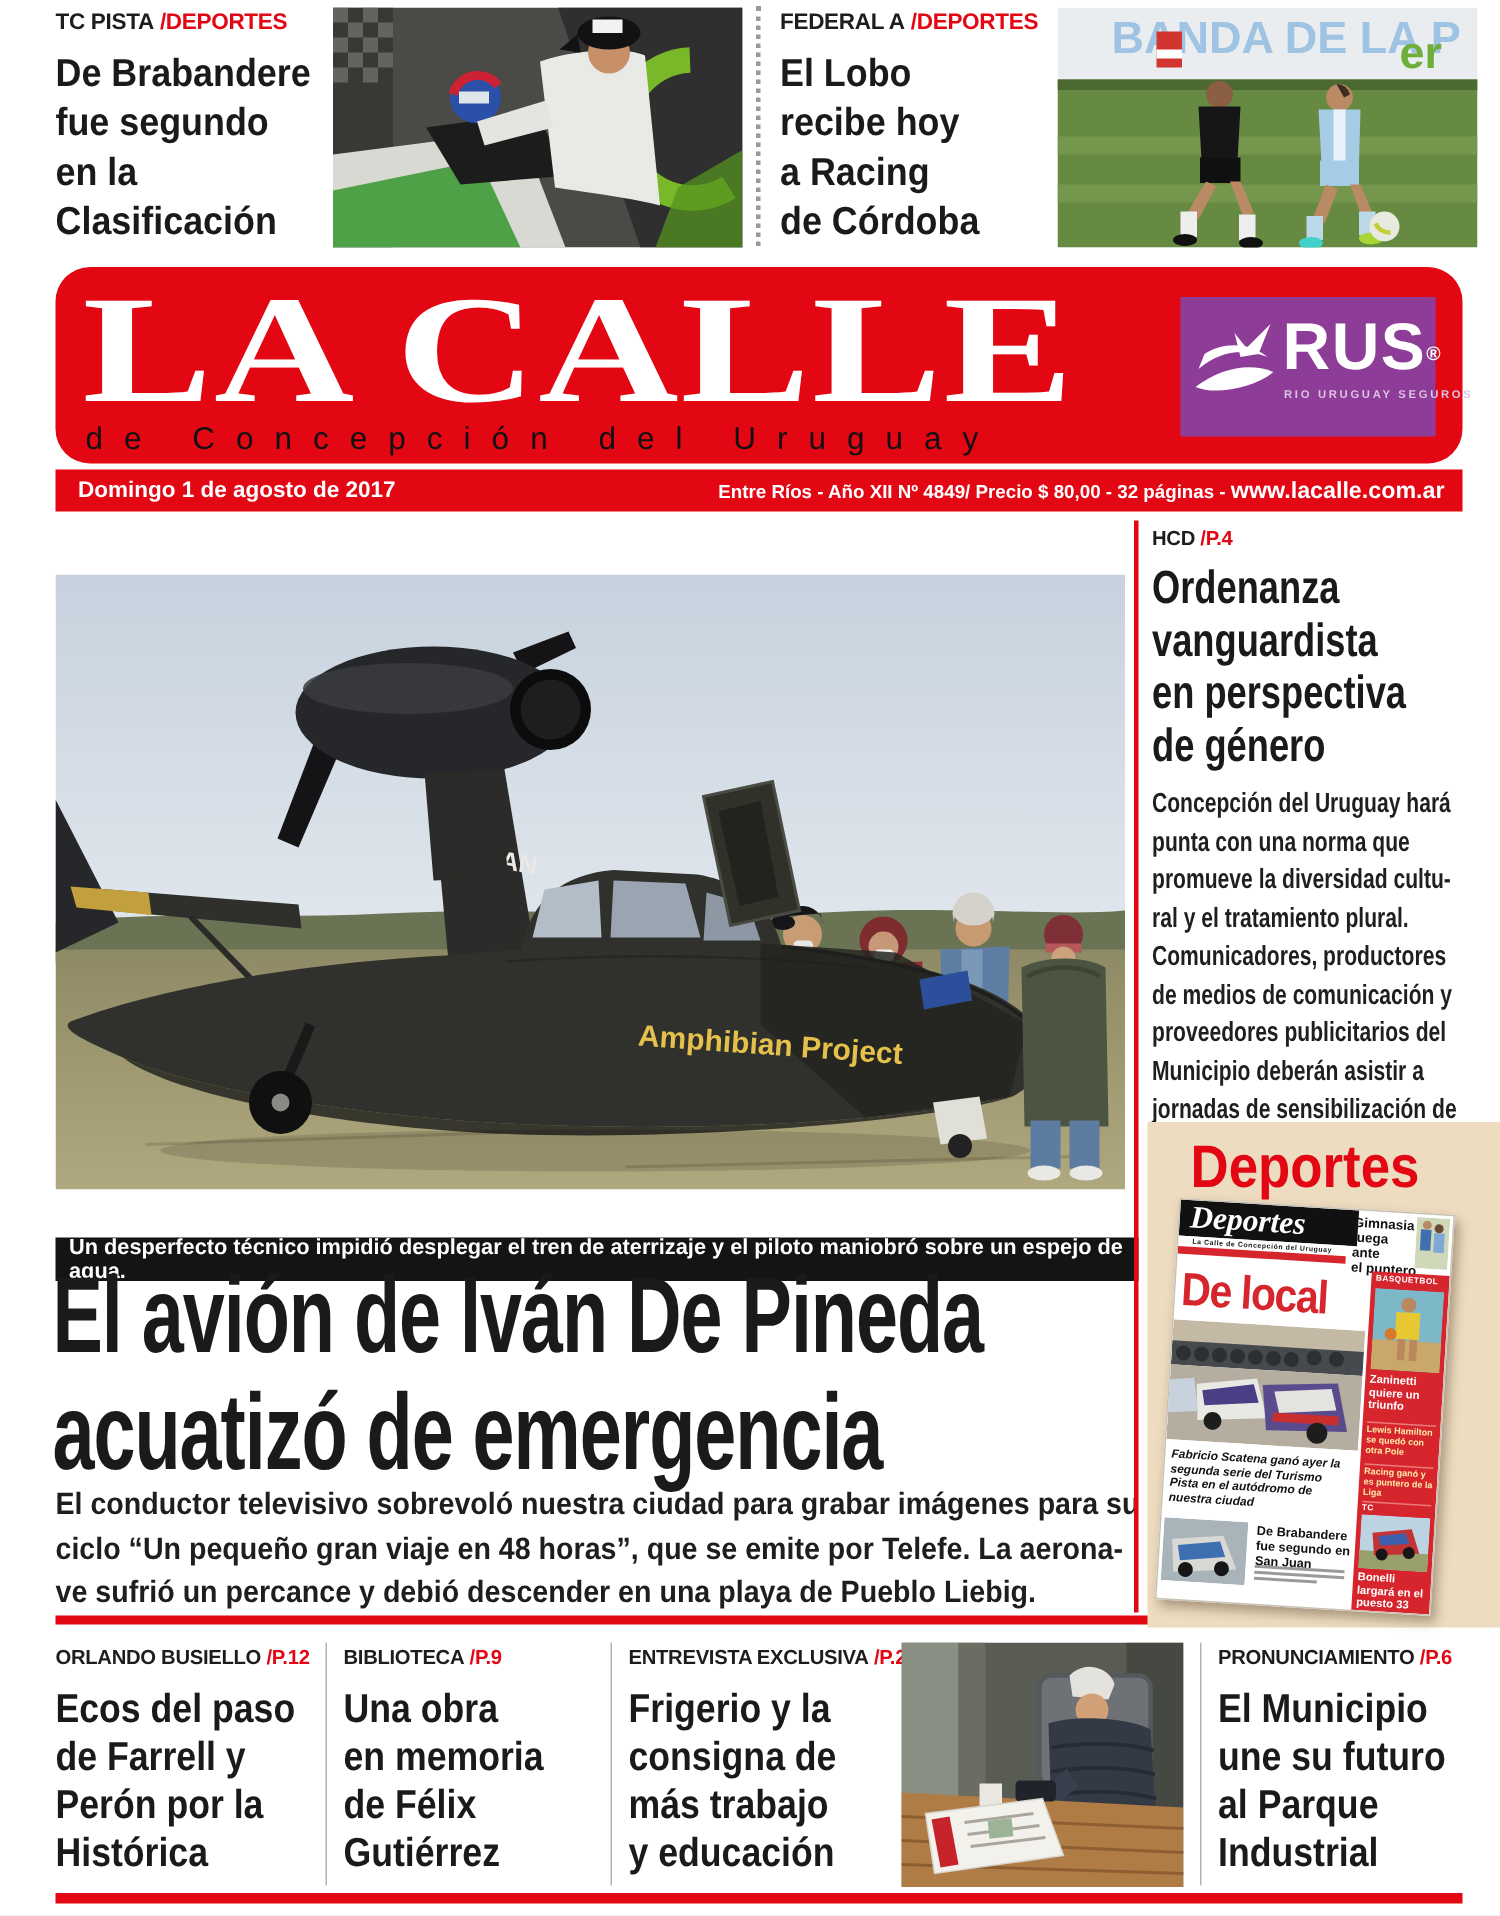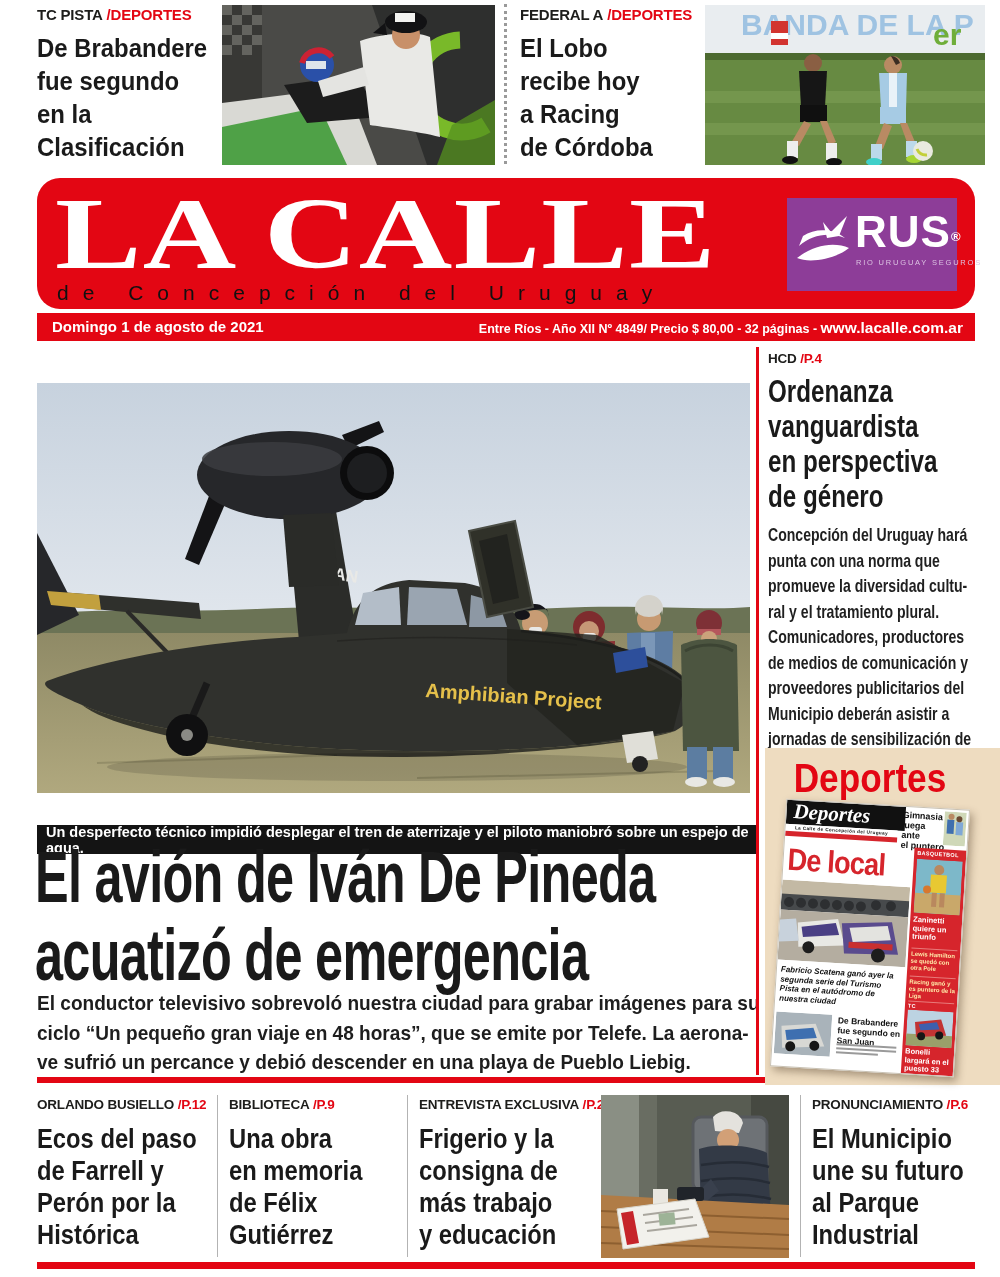--- a/index.html
+++ b/index.html
@@ -31,21 +31,21 @@
             transform:scaleX(1.27);transform-origin:0 0;white-space:nowrap;}
   .mh-sub{font-weight:normal;color:#111111;font-size:21px;letter-spacing:14px;white-space:nowrap;}
   .datebar{background:#e30613;color:#fff;}
   .date-l{font-weight:bold;font-size:15px;color:#fff;white-space:nowrap;}
   .date-r{font-weight:bold;font-size:12.5px;color:#fff;white-space:nowrap;}
   .date-r .site{font-size:15.5px;}
 
   .rusbox{background:#8d3d98;}
   .rus-name{font-weight:bold;color:#fff;font-size:44px;line-height:44px;letter-spacing:1px;}
   .rus-reg{font-weight:bold;color:#fff;font-size:13px;vertical-align:super;}
-  .rus-tag{color:#dcc3e2;font-size:7.5px;letter-spacing:1.8px;font-weight:normal;white-space:nowrap;}
+  .rus-tag{color:#dcc3e2;font-size:7.5px;letter-spacing:1.8px;font-weight:bold;white-space:nowrap;}
 
   .caption-bar{background:#141414;color:#fff;font-weight:bold;font-size:14.5px;
                display:flex;align-items:center;padding-left:9px;}
 
   .vdash{border-left:3px dotted #9a9a9a;}
   .vgray{width:1px;background:#b3b3b3;}
   .vred{width:3px;background:#e30613;}
   .hred{background:#e30613;}
 
   
@@ -175,21 +175,21 @@
         <path d="M2,46 C20,32 40,30 54,36 C42,46 16,52 2,46 Z" fill="#ffffff"></path>
       </svg>
       <div class="abs" style="left:68px;top:12px;">
         <span class="rus-name">RUS</span><span class="rus-reg">®</span>
       </div>
       <div class="abs rus-tag" style="left:69px;top:60px;">RIO URUGUAY SEGUROS</div>
     </div>
   </div>
 
   <div class="abs datebar" style="left:37px;top:313px;width:938px;height:28px;">
-    <div class="abs date-l" style="left:15px;top:5px;">Domingo 1 de agosto de 2021</div>
+    <div class="abs date-l" style="left:15px;top:5px;">Domingo 1 de agosto de 2017</div>
     <div class="abs date-r" style="right:12px;top:6px;">
       <span>Entre Ríos - Año XII Nº 4849/ Precio $ 80,00 - 32 páginas - </span><span class="site">www.lacalle.com.ar</span>
     </div>
   </div>
 
 
   <svg class="abs" style="left:37px;top:383px;" width="713" height="410" viewBox="0 0 713 410">
     <defs>
       <linearGradient id="sky" x1="0" y1="0" x2="0" y2="1">
         <stop offset="0" stop-color="#c7d2de"></stop>

